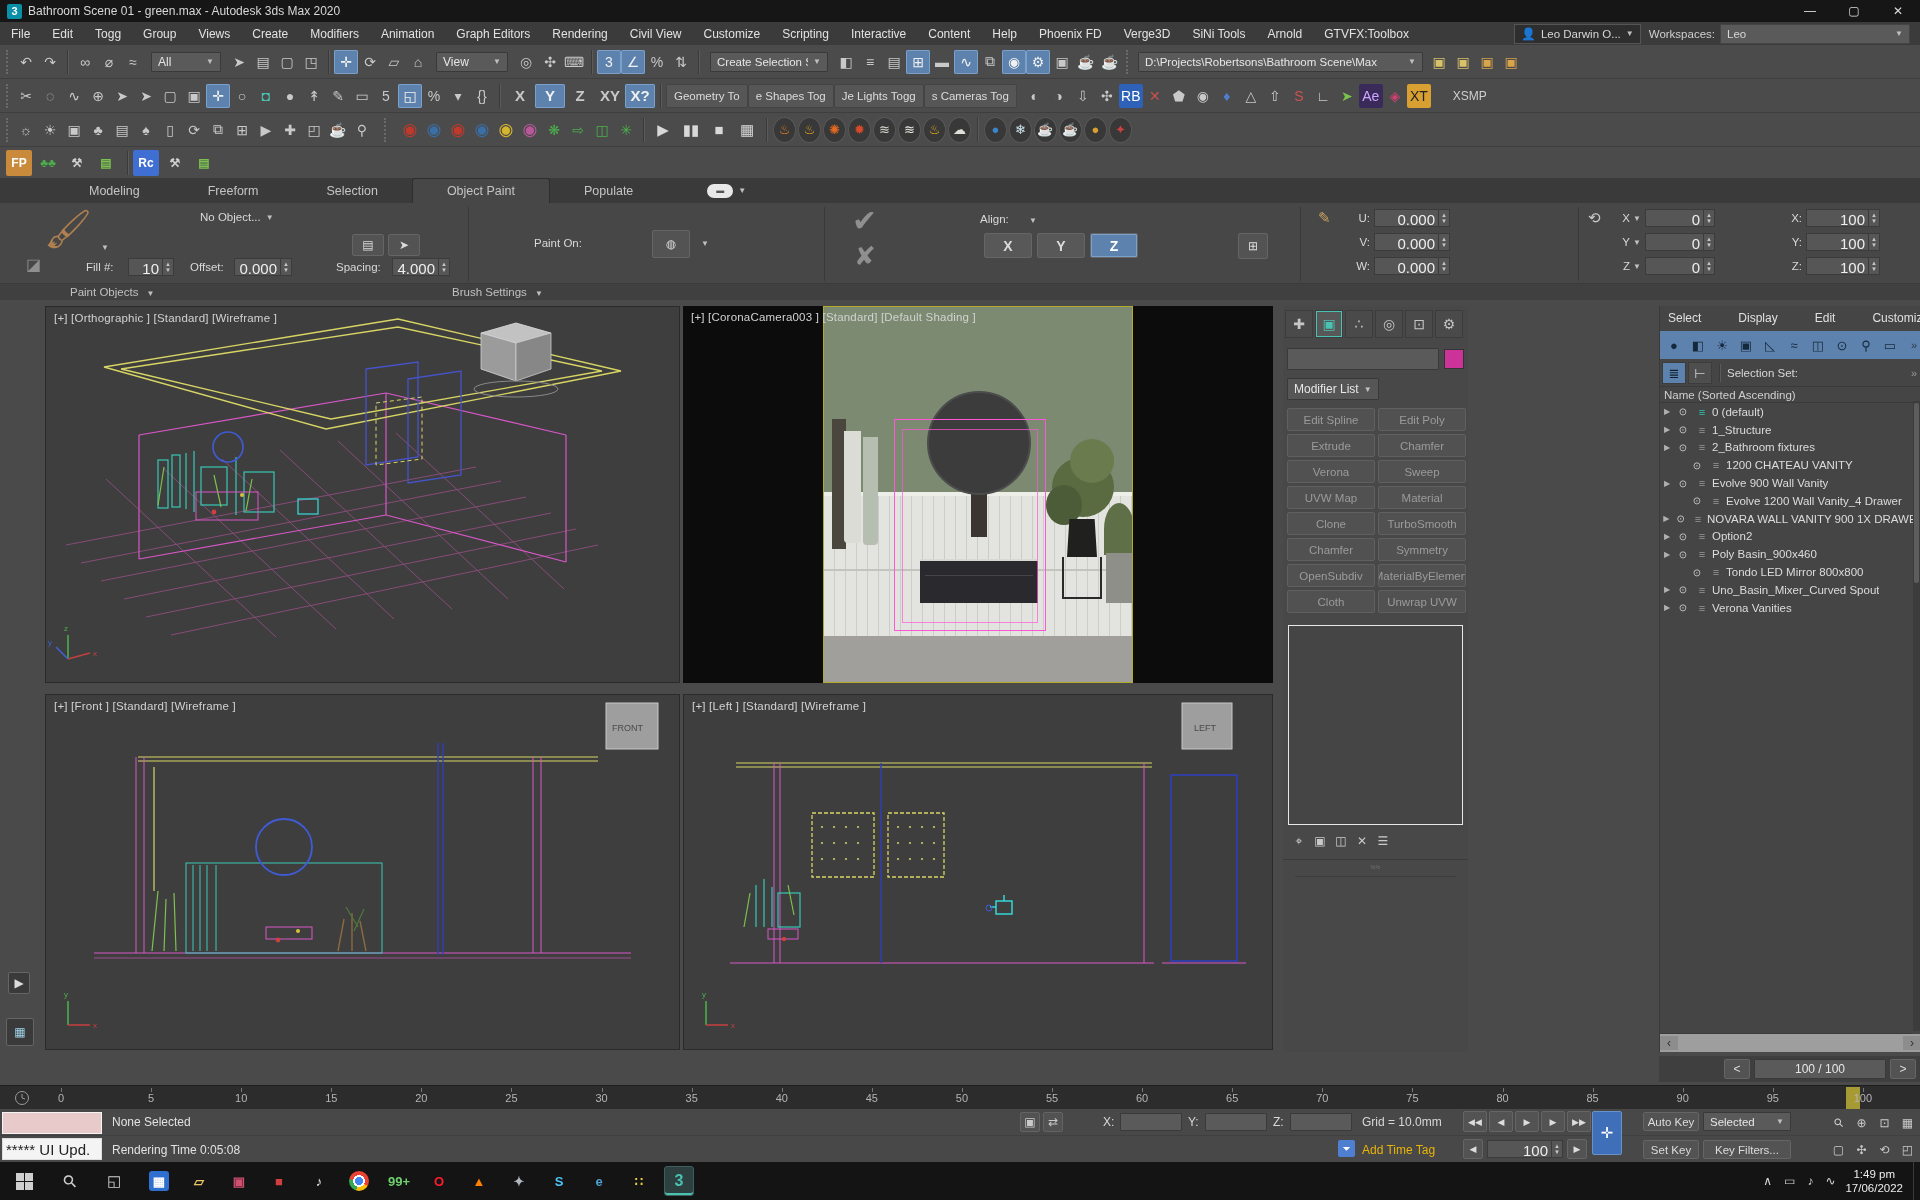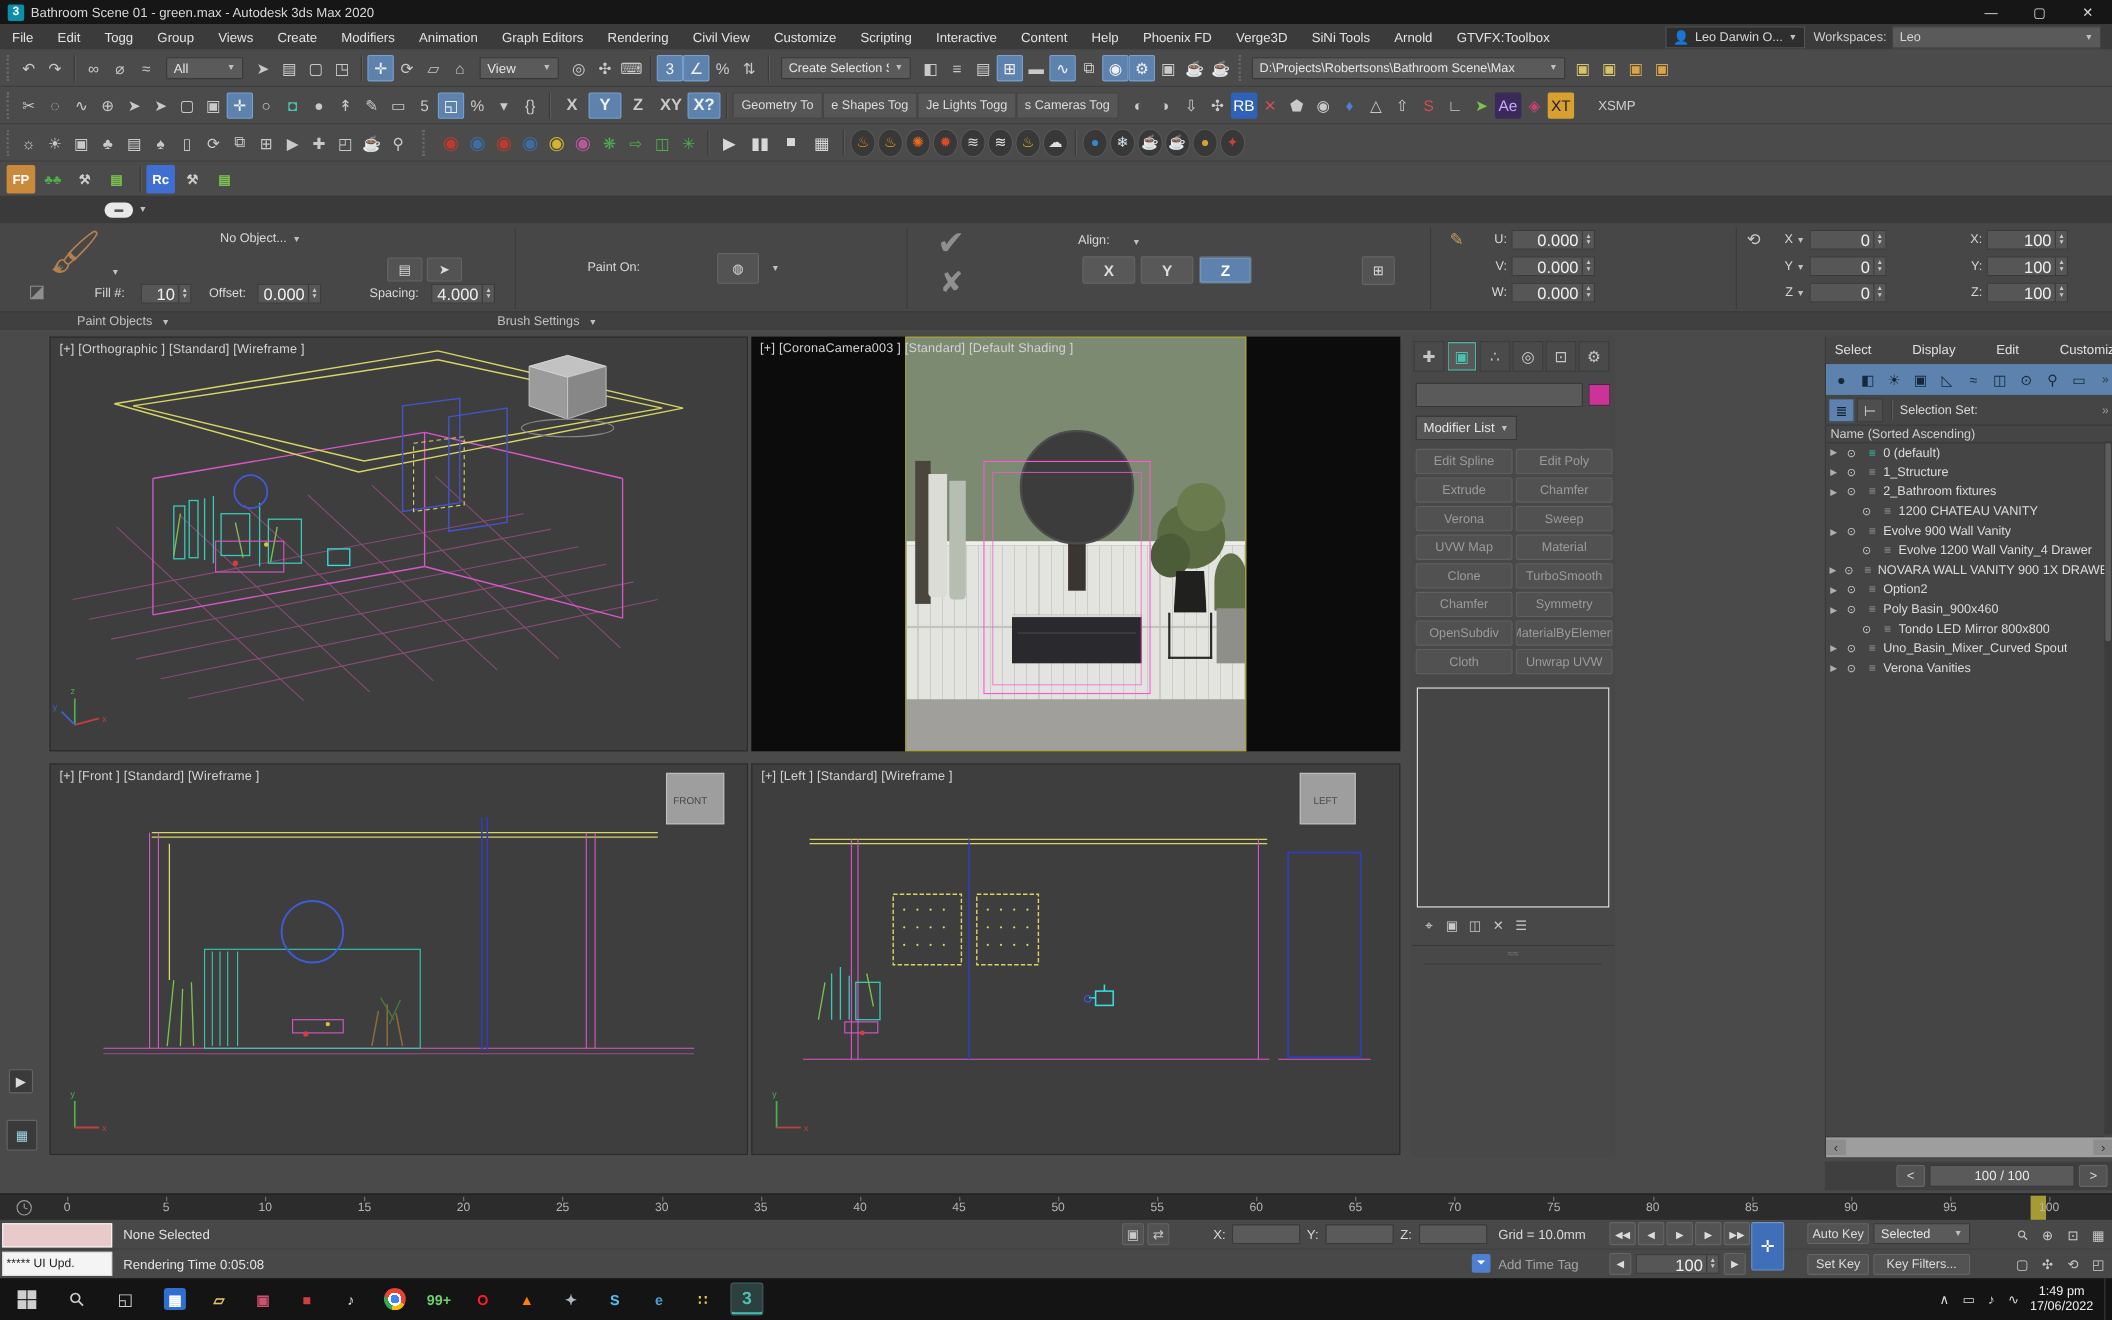--- a/index.html
+++ b/index.html
@@ -309,20 +309,28 @@
       </div>
     <span class="sep"></span>
     <div class="row">
         <span class="ic" style="width: 26px; height: 26px; font-weight: bold; font-size: 12px; margin-right: 3px; color: rgb(255, 255, 255); background: rgb(63, 111, 210);">Rc</span>
         <span class="ic" style="width: 26px; height: 26px; font-weight: bold; font-size: 12px; margin-right: 3px; color: rgb(207, 207, 207);">⚒</span>
         <span class="ic" style="width: 26px; height: 26px; font-weight: bold; font-size: 12px; margin-right: 3px; color: rgb(124, 194, 79);">▤</span>
       </div>
   </div>
 
   <div class="abs row" style="left:0;top:178px;width:1920px;height:25px;background:#3a3a3a;padding-left:55px">
+    <div class="row" style="height:100%">
+
+    <span style="padding:5px 34px;color:#c4c4c4;font-size:12.5px" class="rtab">Modeling</span>
+        <span style="padding:5px 34px;color:#c4c4c4;font-size:12.5px" class="rtab">Freeform</span>
+        <span style="padding:5px 34px;color:#c4c4c4;font-size:12.5px" class="rtab">Selection</span>
+        <span style="padding:5px 34px;color:#c4c4c4;font-size:12.5px" class="rtab active">Object Paint</span>
+        <span style="padding:5px 34px;color:#c4c4c4;font-size:12.5px" class="rtab">Populate</span>
+      </div>
     <span style="margin-left:40px;width:26px;height:14px;background:#e8e8e8;border-radius:7px;display:inline-flex;align-items:center;justify-content:center;color:#555;font-size:8px">▬</span>
     <span class="caret">▼</span>
   </div>
 
   <div class="abs" style="left:0;top:203px;width:1920px;height:97px;background:#474747;border-bottom:1px solid #333">
     <span class="abs" style="left:44px;top:4px;font-size:38px;color:#b08050">🖌</span>
     <span class="abs caret" style="left:96px;top:40px">▼</span>
     <span class="abs" style="left:26px;top:52px;font-size:16px;color:#8f8f8f">◪</span>
 
     <div class="abs row" style="left:200px;top:8px;width:200px">
@@ -991,26 +999,26 @@
       </span>
     <div class="abs row" style="left:1828px;top:3px;gap:2px">
       <span class="navic" style="transform:rotate(-45deg)">⚲</span>
       <span class="navic">⊕</span>
       <span class="navic">⊡</span>
       <span class="navic">▦</span>
     </div>
   </div>
 
   <div class="abs row" style="left:0;top:1135px;width:1920px;height:27px;background:#484848;border-top:1px solid #404040">
-    <div class="abs row" style="left:2px;top:2px;width:100px;height:22px;background:#f4f4f4;border:1px solid #ddd;color:#222;font-size:11px;padding-left:3px;white-space:nowrap;overflow:hidden">
+    <div class="abs row" style="left:2px;top:2px;width:100px;height:22px;background:#f4f4f4;border:1px solid #ddd;color:#222;font-size:15px;padding-left:3px;white-space:nowrap;overflow:hidden">
       <span>***** UI Upd.</span>
     </div>
     <span class="abs" style="left:112px;top:7px;color:#e2e2e2">Rendering Time  0:05:08</span>
     <span class="abs" style="left:1338px;top:4px;width:17px;height:17px;background:#4f7fd0;border-radius:2px;color:#fff;font-size:10px;display:inline-flex;align-items:center;justify-content:center">⏷</span>
-    <span class="abs" style="left:1362px;top:7px;color:#a3a3a3">Add Time Tag</span>
+    <span class="abs" style="left:1362px;top:7px;color:#eab308">Add Time Tag</span>
     <span class="abs btn" style="left:1463px;top:3px;width:20px;height:20px;font-size:9px">◀</span>
     <span class="abs spin" style="left:1487px;top:4px;width:76px">
         <span class="val">100</span>
         <span class="arr">
           <span>▲</span>
           <span>▼</span>
         </span>
       </span>
     <span class="abs btn" style="left:1567px;top:3px;width:20px;height:20px;font-size:9px">▶</span>
     <span class="abs btn" style="left:1643px;top:4px;width:56px;height:19px;font-size:11.5px">Set Key</span>

